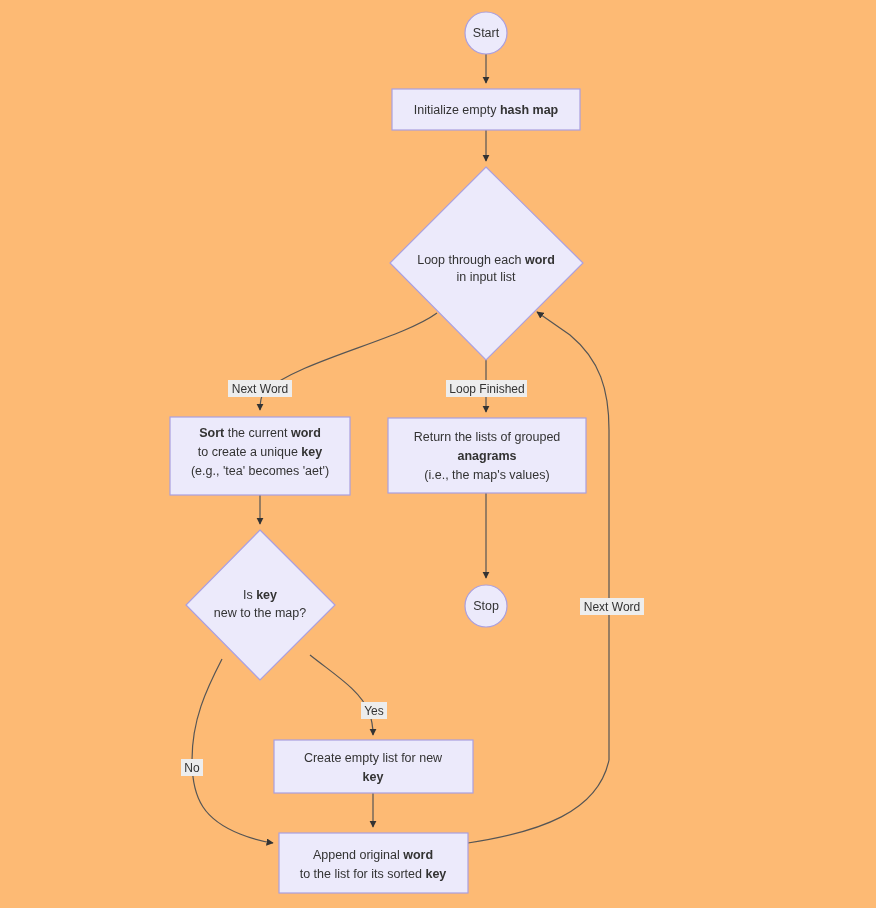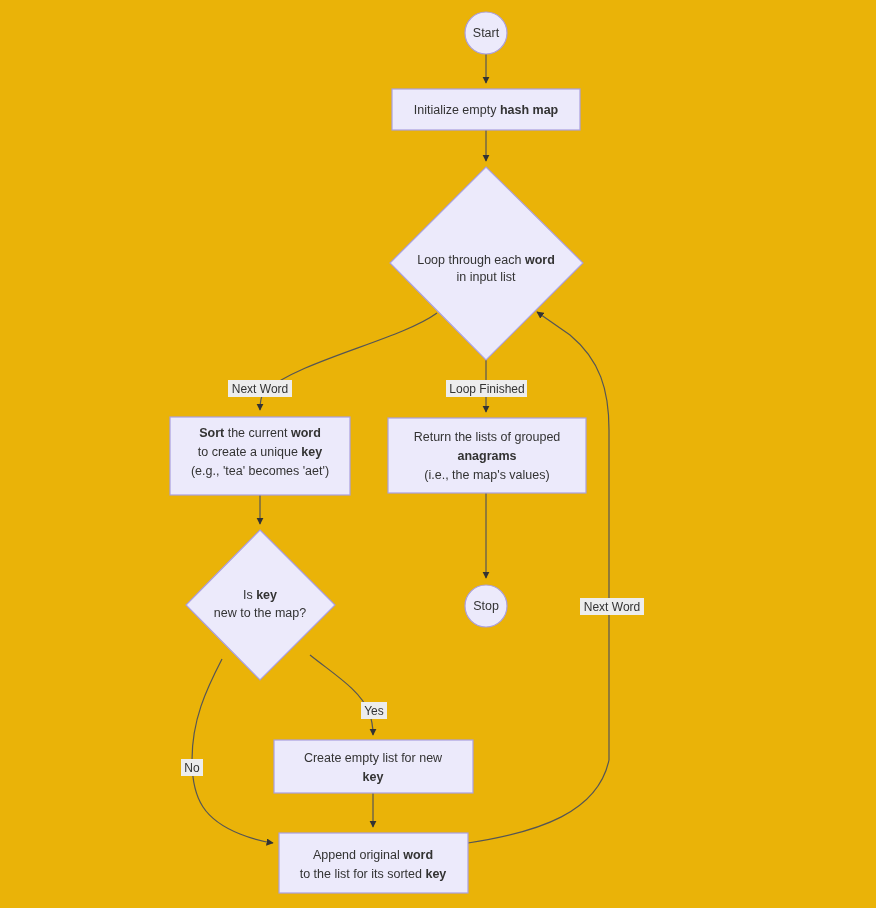--- a/index.html
+++ b/index.html
@@ -7,21 +7,21 @@
     padding: 0;
     background: #ffffff;
   }
   body {
     font-family: "Liberation Sans", sans-serif;
   }
   #canvas {
     position: relative;
     width: 876px;
     height: 908px;
-    background: #eab308;
+    background: #fdba74;
     overflow: hidden;
   }
   svg.flow {
     position: absolute;
     top: 0;
     left: 0;
     width: 876px;
     height: 908px;
   }
   .node-text {

